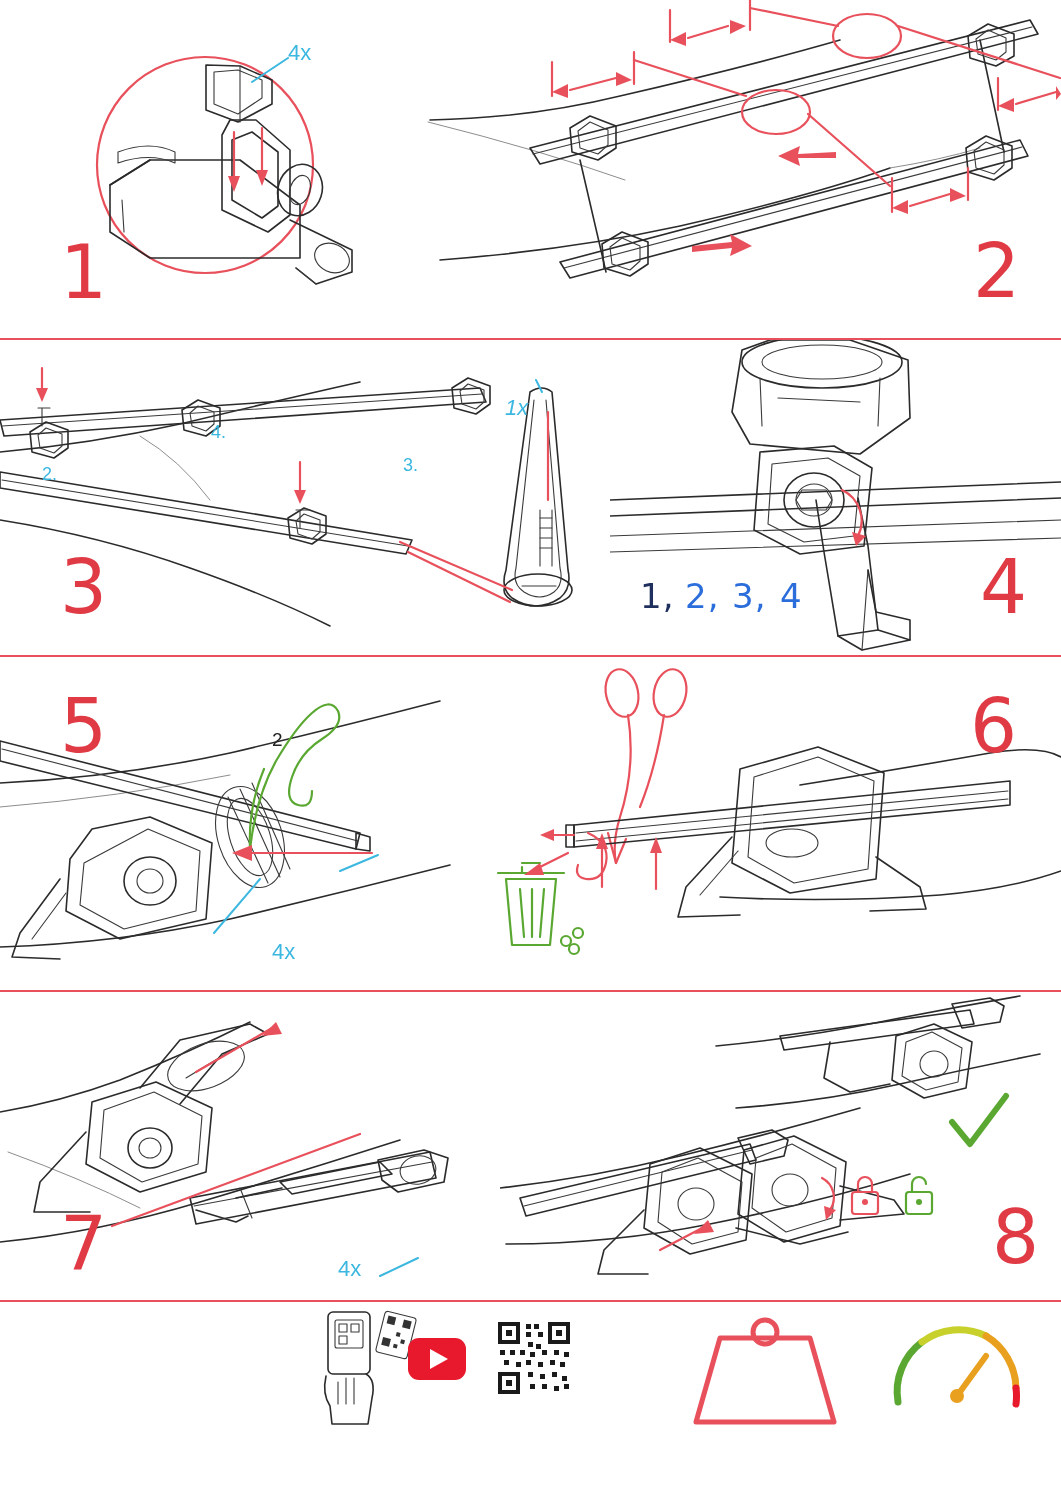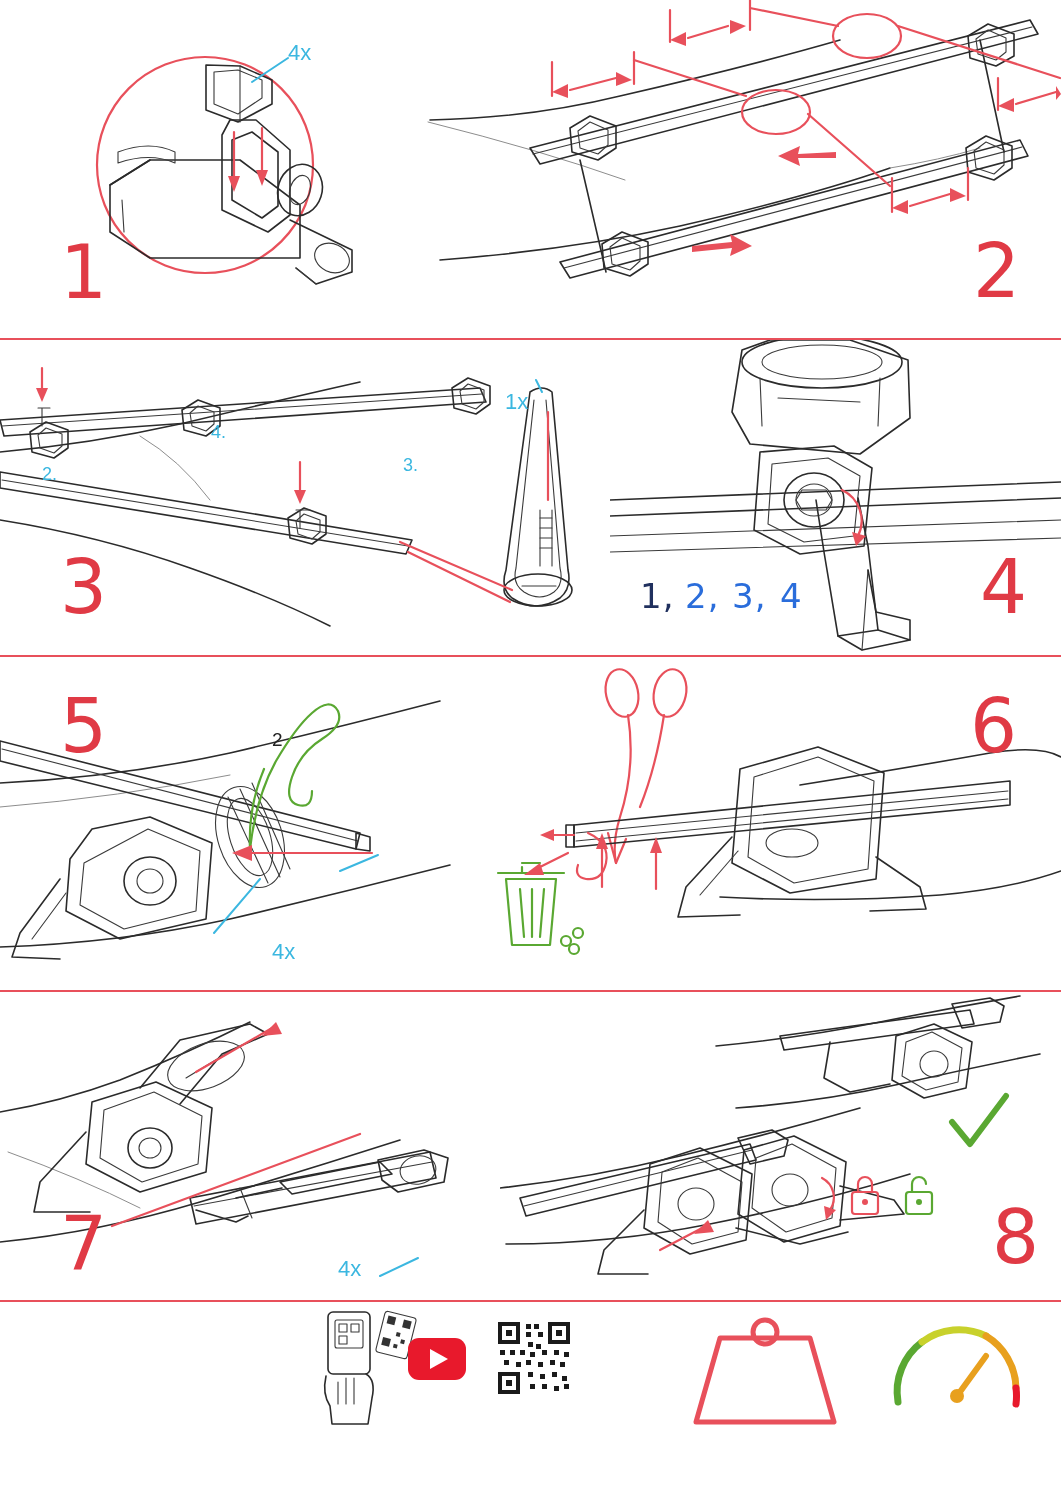--- a/index.html
+++ b/index.html
@@ -224,21 +224,21 @@
       <path class="redf" d="M36,48 L48,48 L42,62 Z"></path>
       <path class="ln-thin" d="M42,68 L42,86 M38,68 L50,68"></path>
       <path class="red" d="M300,122 L300,152"></path>
       <path class="redf" d="M294,150 L306,150 L300,164 Z"></path>
       <path class="ln-thin" d="M300,170 L300,188 M296,170 L310,170"></path>
     </svg>
 
     <div class="note" style="left:42px; top:124px; font-size:18px;">2.</div>
     <div class="note" style="left:403px; top:115px; font-size:18px;">3.</div>
     <div class="note" style="left:211px; top:82px; font-size:18px;">4.</div>
-    <div class="note" style="left:505px; top:49px;">1x</div>
+    <div class="note" style="left:505px; top:55px;font-style:italic;">1x</div>
     <div class="stepnum" style="left:60px; top:210px;">3</div>
   </div>
 
   <div class="panel p4">
     <svg width="451" height="315" viewBox="0 0 451 315">
 
       <g>
         <path class="ln" d="M132,10 L122,72 L140,104 L250,114 L300,78 L298,20 L240,0 L160,0 Z" fill="#fff"></path>
         <ellipse cx="212" cy="22" rx="80" ry="26" class="ln" fill="#fff"></ellipse>
         <ellipse cx="212" cy="22" rx="60" ry="17" class="ln-thin" fill="#fff"></ellipse>

